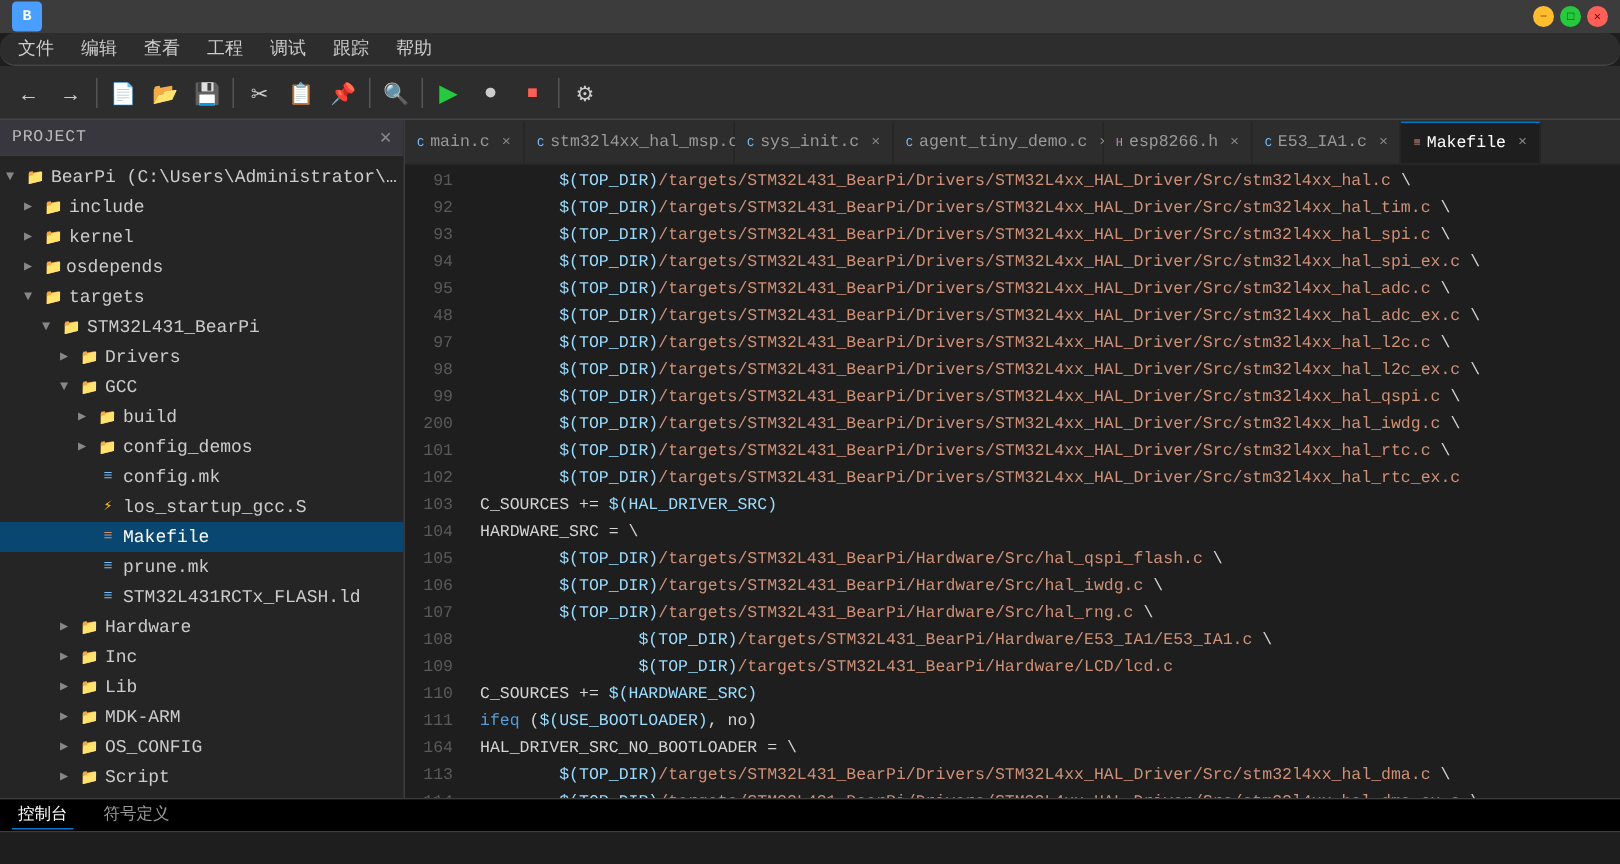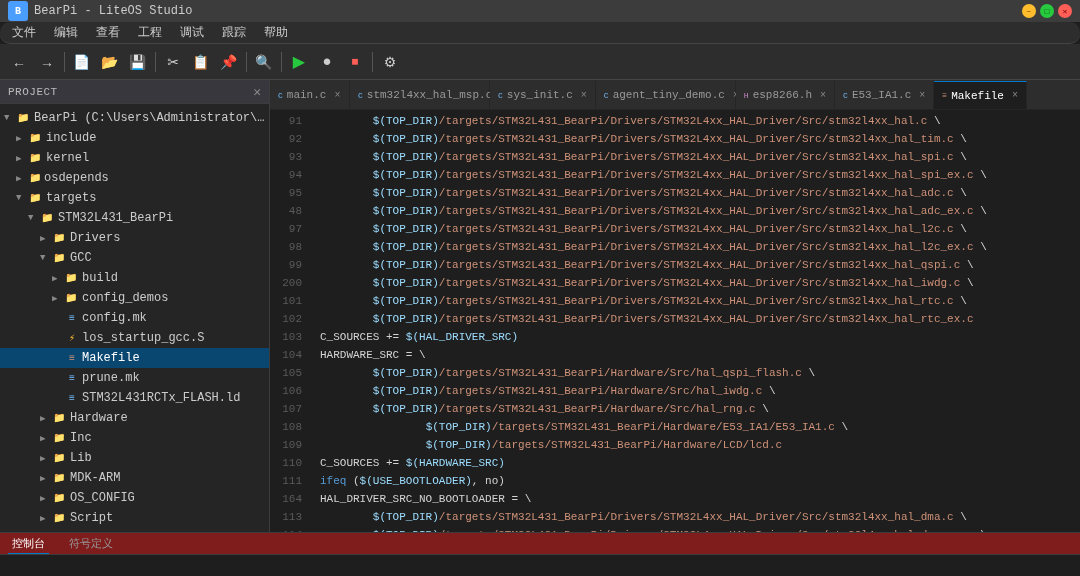--- a/index.html
+++ b/index.html
@@ -215,23 +215,23 @@
     .path { color: #ce9178; }
 
     
     #bottom-panel {
       height: 44px;
       background: #1e1e1e;
       border-top: 1px solid #3c3c3c;
     }
     #bottom-tabs {
       height: 22px;
-      background: #7f1d1d;
-      display: flex;
-      align-items: center;
+      background: #000000;
+      display: flex;
+      align-items: flex-start;
       padding: 0 8px;
       gap: 16px;
       border-bottom: 1px solid #3c3c3c;
     }
     .bottom-tab {
       font-size: 11px;
       color: #999;
       cursor: pointer;
       padding: 2px 4px;
     }
@@ -239,21 +239,20 @@
     #bottom-content {
       height: 22px;
       background: #1e1e1e;
     }
   </style>
 </head>
 <body>
 
 <div id="title-bar">
   <div style="width:20px;height:20px;background:#4a9eff;border-radius:3px;display:flex;align-items:center;justify-content:center;color:white;font-size:10px;font-weight:bold;margin-right:6px;">B</div>
-  <span id="title-text" style="flex:1;font-size:12px;color:#ccc;">BearPi - LiteOS Studio</span>
   <div id="title-bar-controls">
     <div class="title-btn title-btn-min">−</div>
     <div class="title-btn title-btn-max">□</div>
     <div class="title-btn title-btn-close">✕</div>
   </div>
 </div>
 
 <div id="menu-bar">
     <div class="menu-item">文件</div>
     <div class="menu-item">编辑</div>

